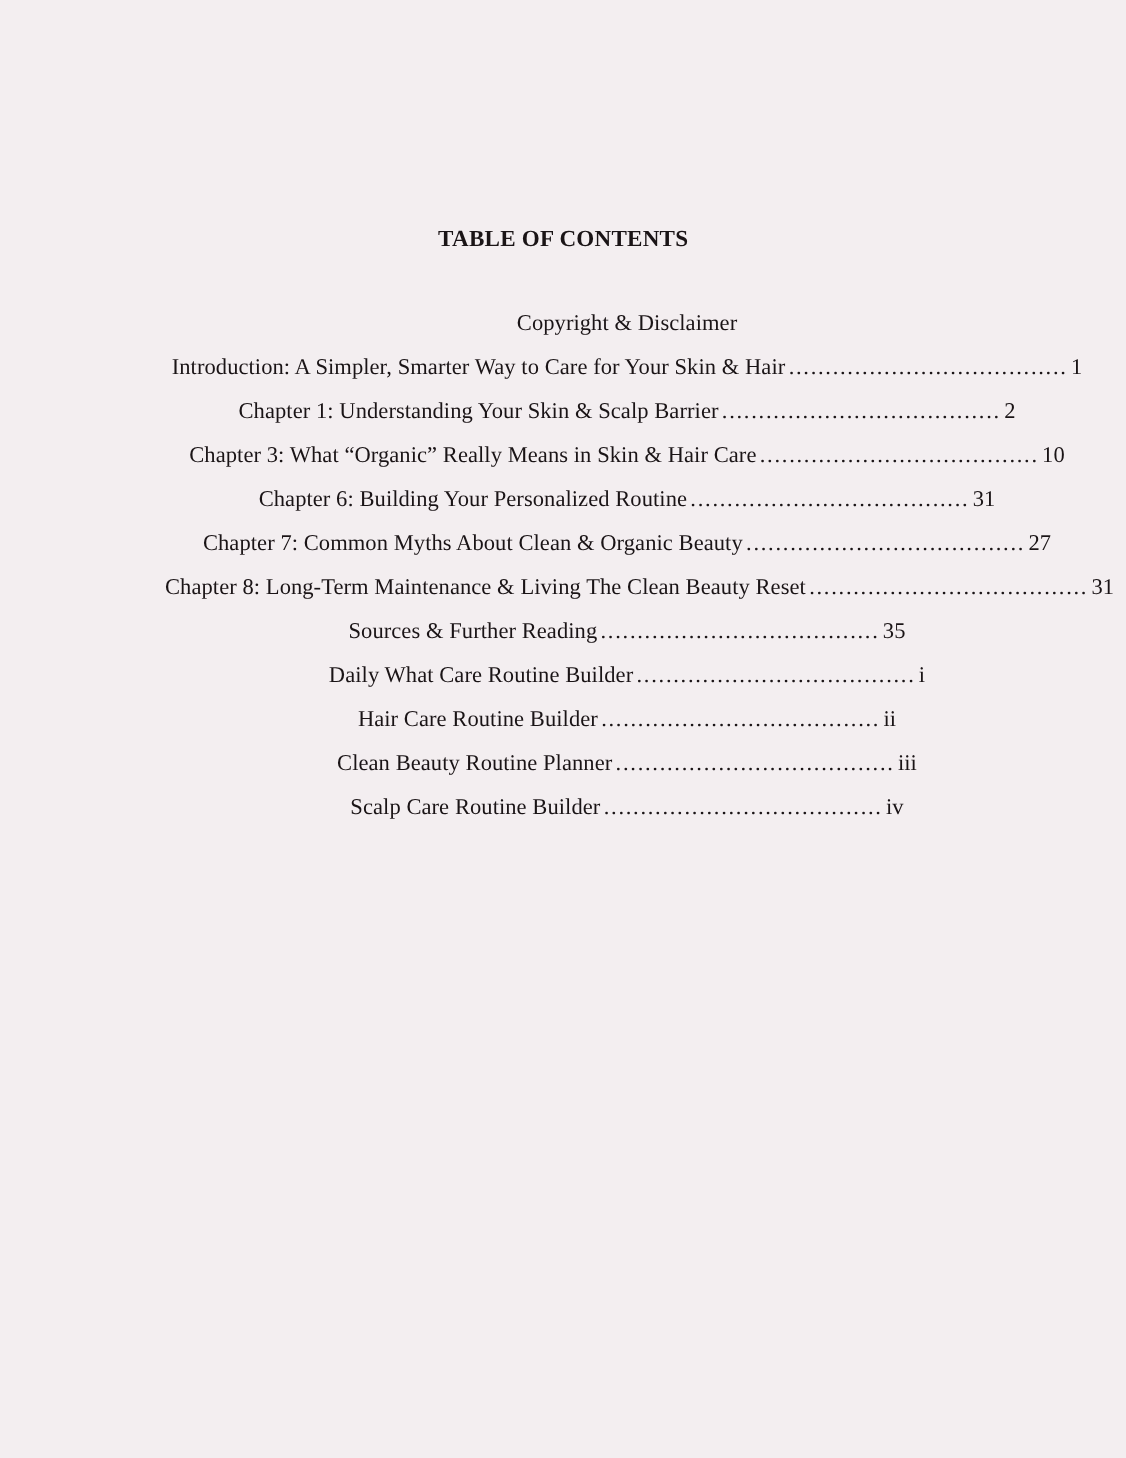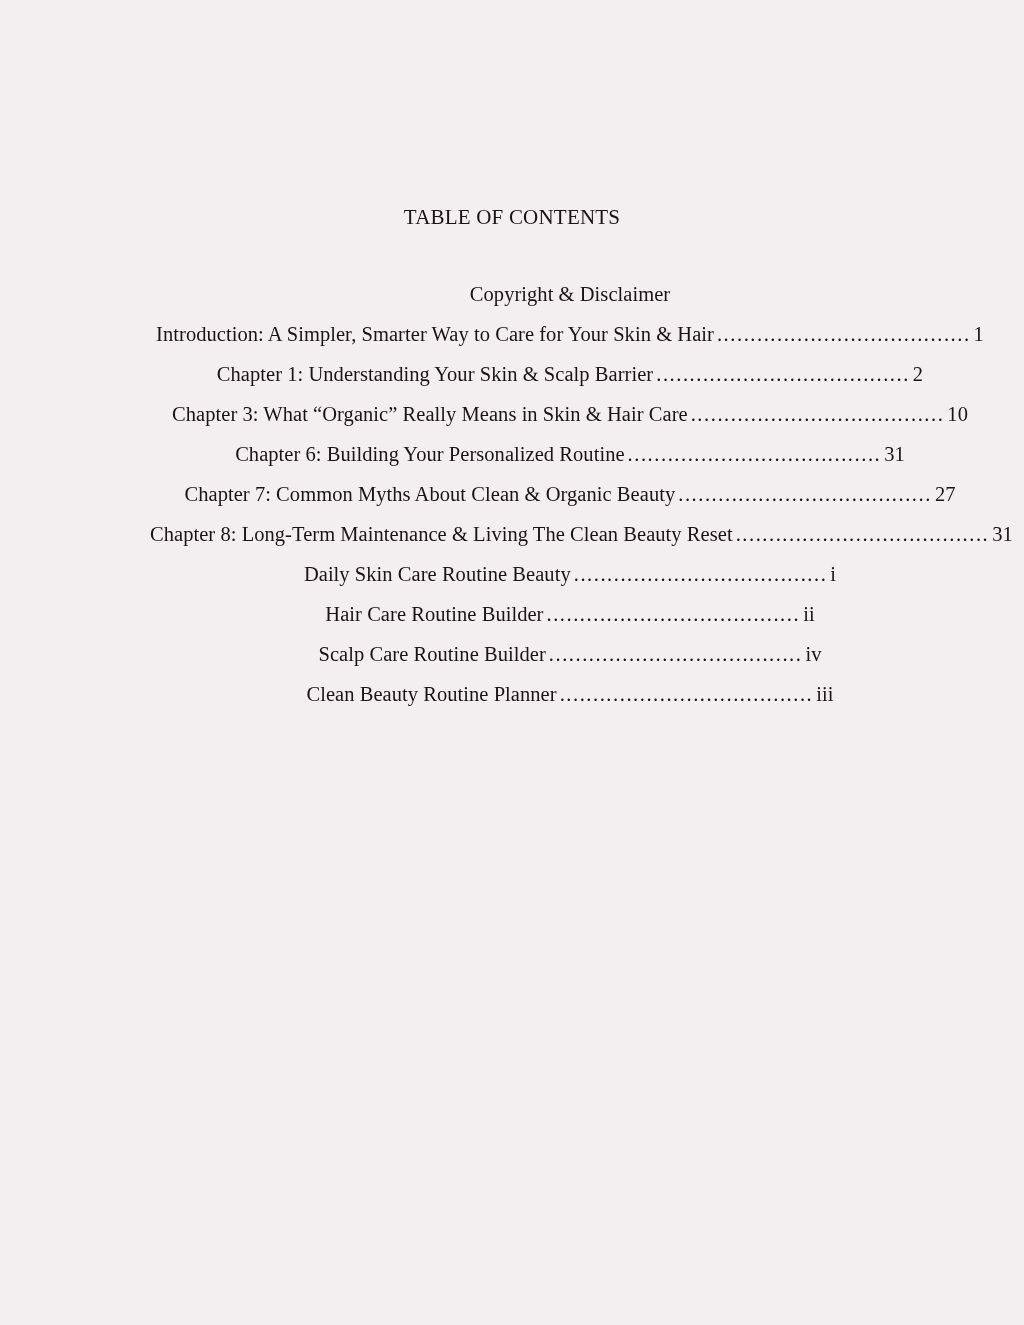--- a/index.html
+++ b/index.html
@@ -23,21 +23,21 @@
     box-sizing: border-box;
   }
 
   .toc-title {
     position: absolute;
     top: 206px;
     left: 0;
     width: 1024px;
     text-align: center;
     font-size: 21px;
-    font-weight: normal;
+    font-weight: bold;
     letter-spacing: 0.2px;
     line-height: 1.1;
   }
 
   .toc-list {
     position: absolute;
     top: 274px;
     left: 150px;
     width: 840px;
     text-align: center;
@@ -74,19 +74,20 @@
   <div class="toc-title">TABLE OF CONTENTS</div>
 
   <div class="toc-list">
       <div class="toc-entry no-leader"><span class="entry-title">Copyright &amp; Disclaimer</span></div>
       <div class="toc-entry"><span class="entry-title">Introduction: A Simpler, Smarter Way to Care for Your Skin &amp; Hair</span><span class="leader">......................................</span><span class="page-num">1</span></div>
       <div class="toc-entry"><span class="entry-title">Chapter 1: Understanding Your Skin &amp; Scalp Barrier</span><span class="leader">......................................</span><span class="page-num">2</span></div>
       <div class="toc-entry"><span class="entry-title">Chapter 3: What “Organic” Really Means in Skin &amp; Hair Care</span><span class="leader">......................................</span><span class="page-num">10</span></div>
       <div class="toc-entry"><span class="entry-title">Chapter 6: Building Your Personalized Routine</span><span class="leader">......................................</span><span class="page-num">31</span></div>
       <div class="toc-entry"><span class="entry-title">Chapter 7: Common Myths About Clean &amp; Organic Beauty</span><span class="leader">......................................</span><span class="page-num">27</span></div>
       <div class="toc-entry"><span class="entry-title">Chapter 8: Long-Term Maintenance &amp; Living The Clean Beauty Reset</span><span class="leader">......................................</span><span class="page-num">31</span></div>
-      <div class="toc-entry"><span class="entry-title">Daily Skin Care Routine Beauty</span><span class="leader">......................................</span><span class="page-num">i</span></div>
+      <div class="toc-entry"><span class="entry-title">Sources &amp; Further Reading</span><span class="leader">......................................</span><span class="page-num">35</span></div>
+      <div class="toc-entry"><span class="entry-title">Daily What Care Routine Builder</span><span class="leader">......................................</span><span class="page-num">i</span></div>
       <div class="toc-entry"><span class="entry-title">Hair Care Routine Builder</span><span class="leader">......................................</span><span class="page-num">ii</span></div>
+      <div class="toc-entry"><span class="entry-title">Clean Beauty Routine Planner</span><span class="leader">......................................</span><span class="page-num">iii</span></div>
       <div class="toc-entry"><span class="entry-title">Scalp Care Routine Builder</span><span class="leader">......................................</span><span class="page-num">iv</span></div>
-      <div class="toc-entry"><span class="entry-title">Clean Beauty Routine Planner</span><span class="leader">......................................</span><span class="page-num">iii</span></div>
     </div>
 
 </div>
 
 </body></html>

